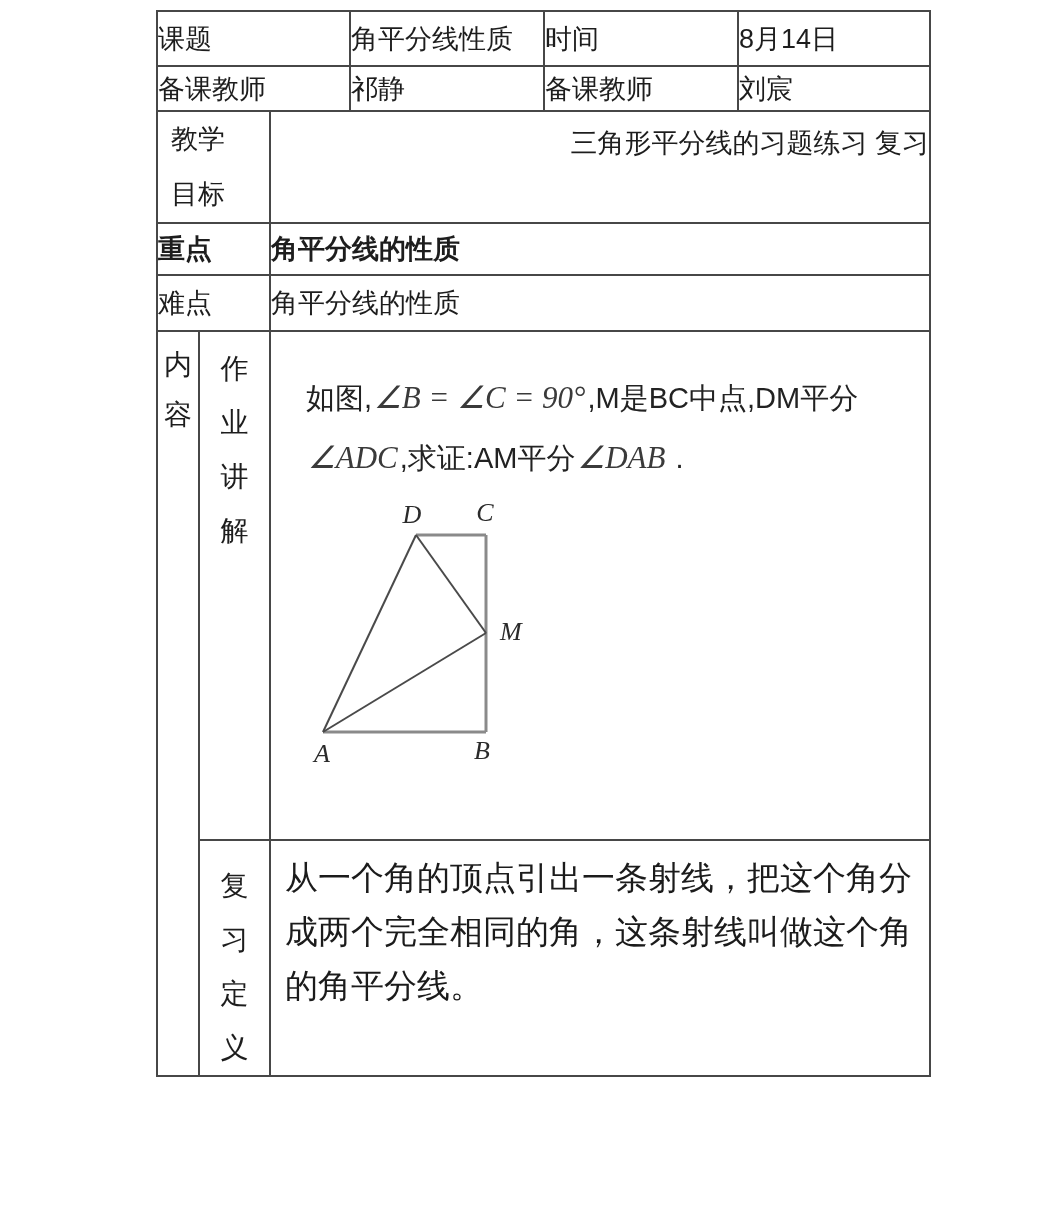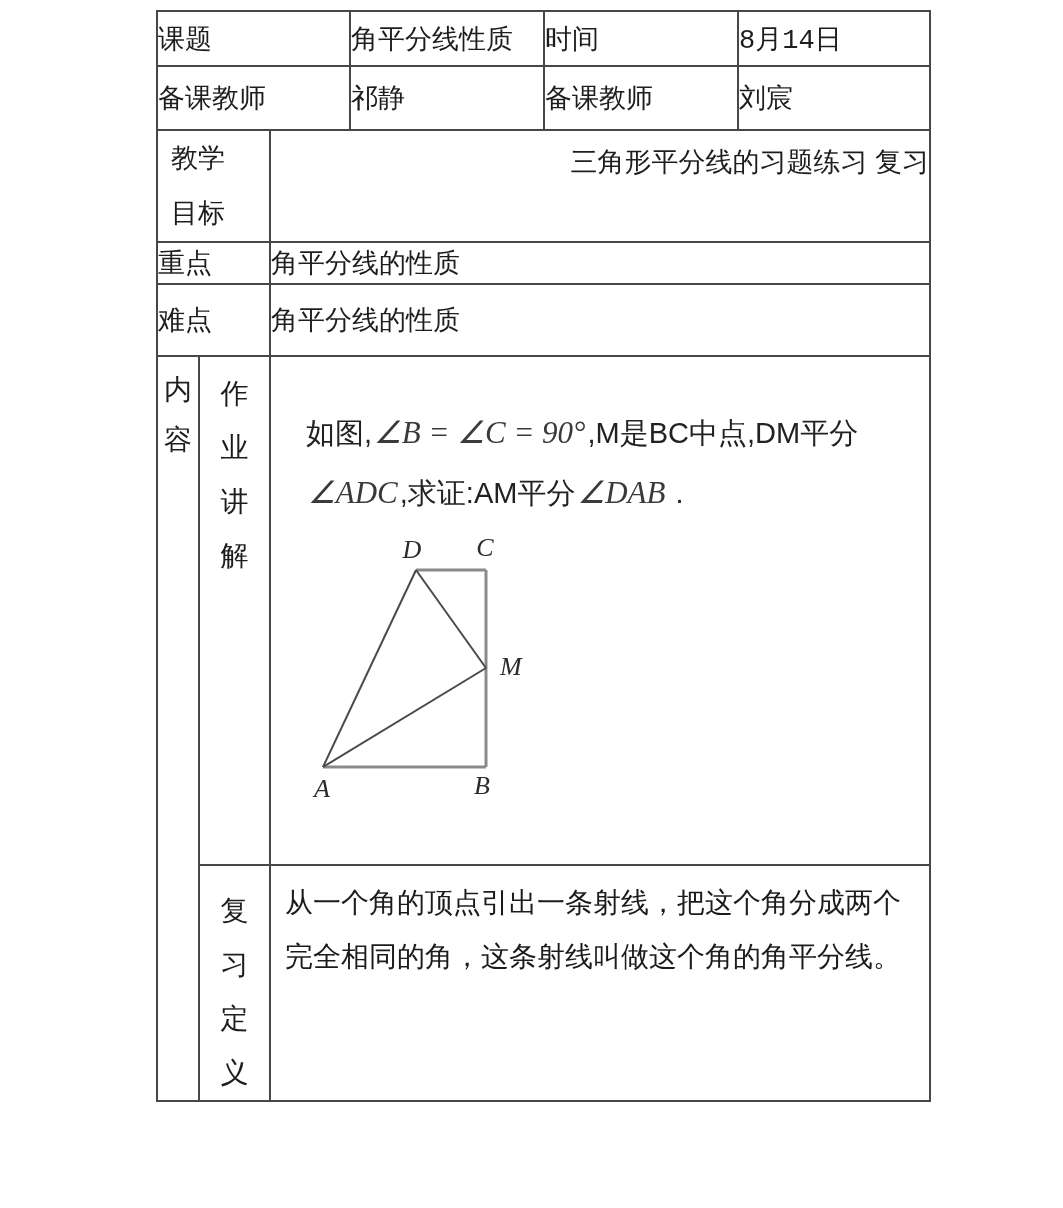--- a/index.html
+++ b/index.html
@@ -33,64 +33,64 @@
     width: 773px;
   }
   table.lesson td {
     border: 2px solid #474747;
     padding: 0;
     font-size: 27px;
     color: #1d1d1d;
     overflow: hidden;
   }
   tr.r1 { height: 55px; }
-  tr.r2 { height: 64px; }
+  tr.r2 { height: 45px; }
   tr.r3 { height: 100px; }
-  tr.r4 { height: 42px; }
-  tr.r5 { height: 72px; }
+  tr.r4 { height: 52px; font-weight: bold; }
+  tr.r5 { height: 56px; }
   tr.r6 { height: 509px; }
   tr.r7 { height: 226px; }
 
   td.plain { padding-left: 13px; }
-  td.value { padding-left: 17px; font-family: Liberation Mono, monospace; }
+  td.value { padding-left: 17px; }
 
   td.top { vertical-align: top; }
   .goal-label div { line-height: 55px; padding-left: 13px; }
   .goal-label { padding-top: 5px; }
   .goal-content { padding: 13px 0 0 13px; line-height: 36px; text-align: right; }
 
   td.vlabel { vertical-align: top; text-align: center; }
   .vstack div { line-height: 54px; font-size: 28px; }
   .vstack-content { padding-top: 8px; }
   .vstack-content div { line-height: 50px; }
   .vstack-homework { padding-top: 10px; }
   .vstack-review { padding-top: 18px; }
 
   .work-cell { vertical-align: top; }
-  .work-inner { padding: 46px 0 0 35px; }
+  .work-inner { padding: 36px 0 0 35px; }
   .prob-line {
     font-size: 29px;
     line-height: 60px;
     white-space: nowrap;
     color: #222222;
   }
   .math {
     font-family: "Liberation Serif", serif;
     font-style: italic;
     font-size: 31px;
     color: #3a3a3a;
     margin: 0 2px;
   }
   .figure-wrap { margin: 2px 0 0 -10px; }
 
   .review-cell { vertical-align: top; }
   .review-text {
     padding: 10px 0 0 14px;
     width: 640px;
-    font-size: 28px;
+    font-size: 33px;
     line-height: 54px;
     color: #1b1b1b;
   }
 
   svg text.vertex {
     font-family: "Liberation Serif", serif;
     font-style: italic;
     font-size: 26px;
     fill: #2b2b2b;
   }

